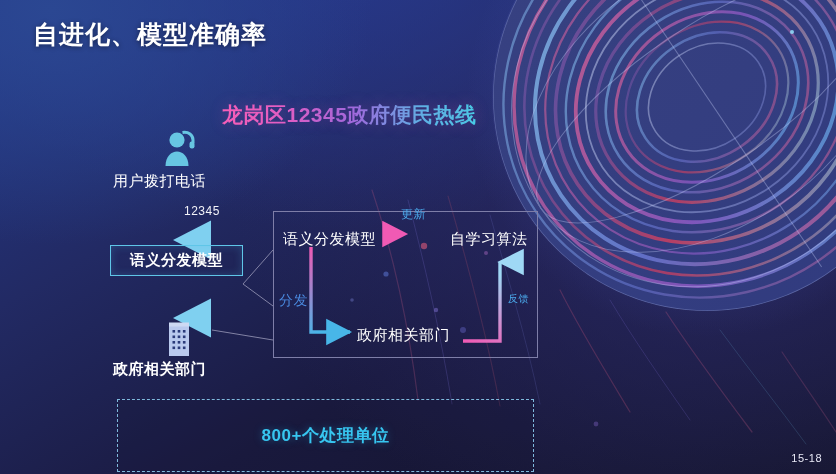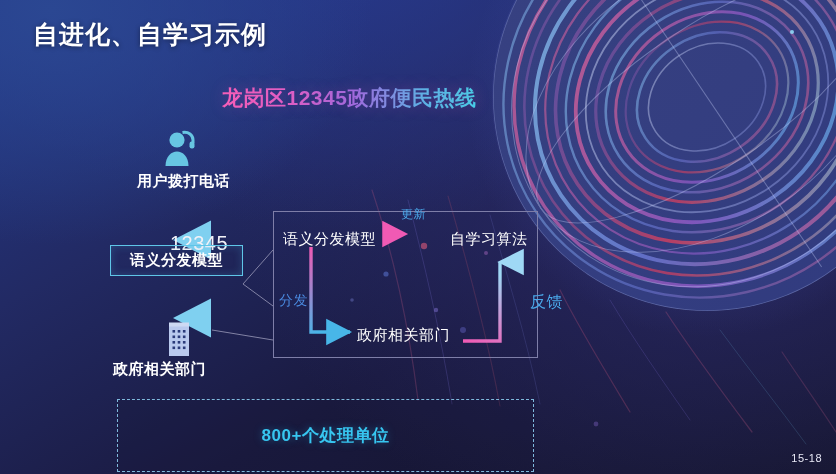--- a/index.html
+++ b/index.html
@@ -27,54 +27,54 @@
   .sphere-glow{position:absolute;left:-28px;top:-28px;width:486px;height:486px;border-radius:50%;
     background:radial-gradient(circle, rgba(90,110,220,.20) 38%, rgba(30,30,80,0) 70%);}
 
   
   .title{
     position:absolute;left:33px;top:18px;
     color:#ffffff;font-size:25px;font-weight:bold;letter-spacing:1px;
     text-shadow:0 1px 5px rgba(0,0,0,.45);
   }
   .subtitle{
-    position:absolute;left:222px;top:84px;
+    position:absolute;left:222px;top:101px;
     font-size:21px;font-weight:bold;letter-spacing:.5px;
     background:linear-gradient(90deg,#f85fb8 0%,#e060c6 26%,#9a6ce0 52%,#56b6e8 78%,#3fd2e8 100%);
     -webkit-background-clip:text;background-clip:text;color:transparent;
     text-shadow:0 0 16px rgba(240,90,190,.25);
   }
 
   
   .person-icon{position:absolute;left:163px;top:128px;}
   .bld-icon{position:absolute;left:165px;top:322px;}
 
-  .lbl-call{position:absolute;left:113px;top:172px;color:#fff;font-size:15px;font-weight:bold;letter-spacing:.5px;margin-left:24px;}
+  .lbl-call{position:absolute;left:113px;top:172px;color:#fff;font-size:15px;font-weight:normal;letter-spacing:.5px;}
   .lbl-dept-left{position:absolute;left:113px;top:360px;color:#fff;font-size:15px;font-weight:bold;letter-spacing:.5px;}
-  .lbl-12345{position:absolute;left:170px;top:204px;color:#f2f2f8;font-size:20px;letter-spacing:.5px;margin-top:28px;}
+  .lbl-12345{position:absolute;left:184px;top:204px;color:#f2f2f8;font-size:12px;letter-spacing:.5px;}
 
   .model-box{
     position:absolute;left:110px;top:245px;width:133px;height:31px;
     border:1px solid #5fc6e8;box-sizing:border-box;
     display:flex;align-items:center;justify-content:center;
     color:#ffffff;font-size:15px;font-weight:bold;letter-spacing:.5px;
     box-shadow:0 0 9px rgba(80,190,230,.22) inset;
   }
 
   
   .panel{
     position:absolute;left:273px;top:211px;width:265px;height:147px;
     border:1px solid #7e7ea8;box-sizing:border-box;
   }
   .p-model{position:absolute;left:283px;top:230px;color:#fff;font-size:15px;letter-spacing:.5px;}
   .p-algo{position:absolute;left:450px;top:230px;color:#fff;font-size:15px;letter-spacing:.5px;}
   .p-dept{position:absolute;left:357px;top:326px;color:#fff;font-size:15px;letter-spacing:.5px;}
   .p-update{position:absolute;left:401px;top:206px;color:#4aa8ea;font-size:12px;letter-spacing:.5px;text-align:right;}
   .p-dispatch{position:absolute;left:279px;top:292px;color:#4a8ae0;font-size:14px;letter-spacing:.5px;}
-  .p-feedback{position:absolute;left:530px;top:292px;color:#4aa8ea;font-size:16px;letter-spacing:.5px;}
+  .p-feedback{position:absolute;left:508px;top:292px;color:#4aa8ea;font-size:10px;letter-spacing:.5px;}
 
   
   .stats{
     position:absolute;left:117px;top:399px;width:417px;height:73px;
     border:1px dashed #7fb9dd;box-sizing:border-box;
     display:flex;flex-direction:column;align-items:center;justify-content:center;gap:2px;
     background:rgba(20,20,48,.18);
   }
   .stats .l1{color:#37c6f0;font-size:17px;font-weight:bold;letter-spacing:.5px;text-shadow:0 0 8px rgba(55,198,240,.35);}
   .stats .l2{color:#37c6f0;font-size:17px;font-weight:bold;letter-spacing:.5px;text-shadow:0 0 8px rgba(55,198,240,.35);}
@@ -171,21 +171,21 @@
       <circle cx="424" cy="246" r="3.2" fill="#e05a7a" opacity=".8"></circle>
       <circle cx="386" cy="274" r="2.6" fill="#5f7ad8" opacity=".7"></circle>
       <circle cx="436" cy="310" r="2.2" fill="#8a7ae0" opacity=".6"></circle>
       <circle cx="463" cy="330" r="3" fill="#6a6ad0" opacity=".55"></circle>
       <circle cx="486" cy="253" r="2" fill="#c87ad8" opacity=".5"></circle>
       <circle cx="352" cy="300" r="1.8" fill="#7f8ae0" opacity=".5"></circle>
       <circle cx="596" cy="424" r="2.4" fill="#8a6ad0" opacity=".5"></circle>
     </g>
   </svg>
 
-  <div class="title">自进化、自学习示例</div>
+  <div class="title">自进化、模型准确率</div>
   <div class="subtitle">龙岗区12345政府便民热线</div>
 
   <svg class="svg-layer">
     <defs>
       <linearGradient id="gDown" x1="0" y1="0" x2="0" y2="1">
         <stop offset="0" stop-color="#f05ab4"></stop>
           <stop offset="1" stop-color="#64c8ee"></stop>
       </linearGradient>
       <linearGradient id="gDown2" x1="0" y1="0" x2="0" y2="1">
         <stop offset="0" stop-color="#e254b6"></stop>

